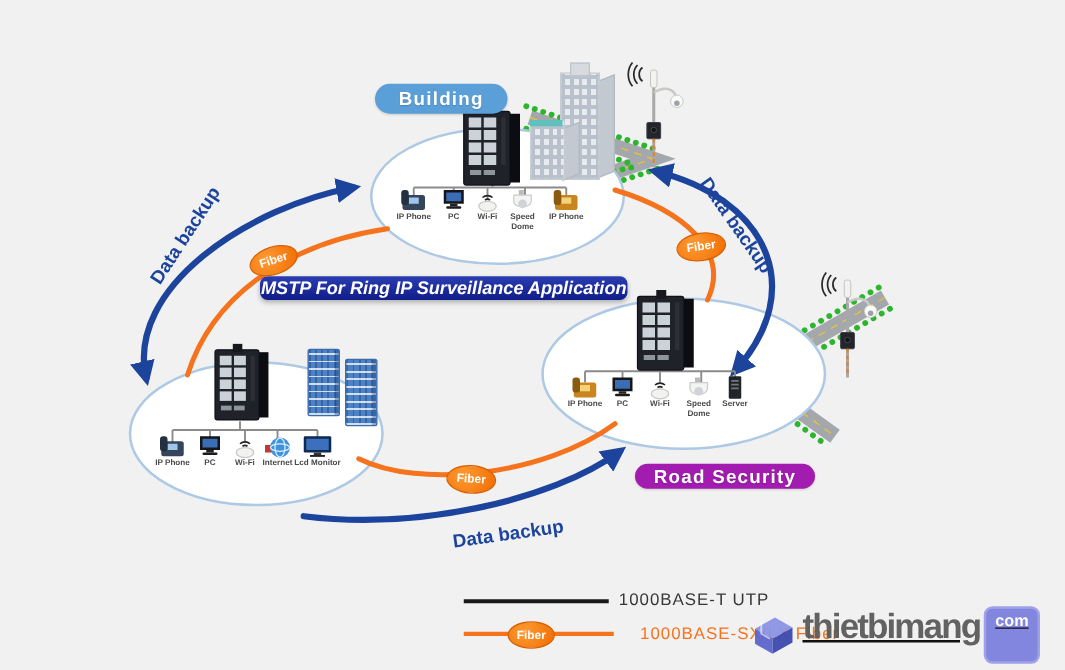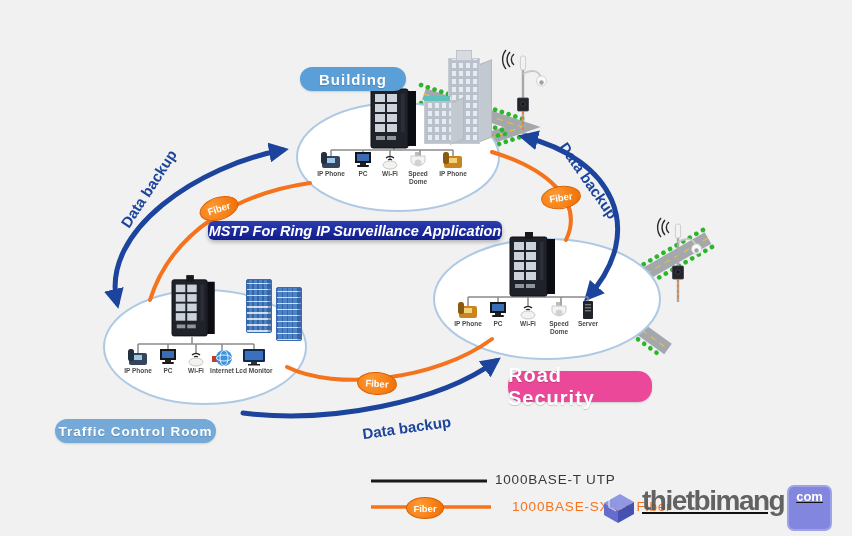--- a/index.html
+++ b/index.html
@@ -6,21 +6,21 @@
   body{font-family:"Liberation Sans",sans-serif;}
   #stage{position:relative;width:852px;height:536px;background:#f1f1f2;overflow:hidden;}
   #stage svg.canvas{position:absolute;left:0;top:0;}
 
   
   .pill{position:absolute;border-radius:14px;color:#fff;font-weight:bold;display:flex;
         align-items:center;justify-content:center;letter-spacing:1px;
         text-shadow:0 1px 1px rgba(0,0,0,.18);box-shadow:0 1px 2px rgba(0,0,0,.15);}
   .pill.building{left:300px;top:67px;width:106px;height:24px;font-size:15px;background:#5b9fd9;}
   .pill.tcr{left:55px;top:419px;width:161px;height:24px;font-size:13.5px;background:#74a9d8;}
-  .pill.rs{left:508px;top:371px;width:144px;height:31px;font-size:20px;background:#ec4899;}
+  .pill.rs{left:508px;top:371px;width:144px;height:20px;font-size:15px;background:#a21caf;}
 
   .title-banner{position:absolute;left:208px;top:221px;width:294px;height:19px;border-radius:6px;
         background:linear-gradient(180deg,#2b3db0,#101d8a);color:#fff;font-weight:bold;font-style:italic;
         font-size:14.5px;display:flex;align-items:center;justify-content:center;
         box-shadow:0 2px 4px rgba(0,0,0,.28);white-space:nowrap;}
 
   .backup{position:absolute;color:#1c449c;font-weight:bold;font-size:15px;white-space:nowrap;}
   .backup.left{left:104px;top:180px;transform:rotate(-57deg);}
   .backup.right{left:544px;top:172px;transform:rotate(55deg);}
   .backup.bottom{left:362px;top:419px;transform:rotate(-8deg);}
@@ -171,21 +171,20 @@
     <div class="b-face" style="left:0;top:46px;width:26px;height:46px;"></div>
     <div class="b-band" style="left:0;top:46px;width:26px;height:5px;"></div>
   </div>
 
   <div class="racks">
     <div class="rack" style="left:0;top:0;"></div>
     <div class="rack" style="left:30px;top:8px;"></div>
   </div>
 
   <div class="pill building">Building</div>
-  <div class="pill tcr">Traffic Control Room</div>
   <div class="pill rs">Road Security</div>
 
   <div class="title-banner">MSTP For Ring IP Surveillance Application</div>
 
   <div class="backup left">Data backup</div>
   <div class="backup right">Data backup</div>
   <div class="backup bottom">Data backup</div>
 
   <div class="fiber f-left">Fiber</div>
   <div class="fiber f-right">Fiber</div>

